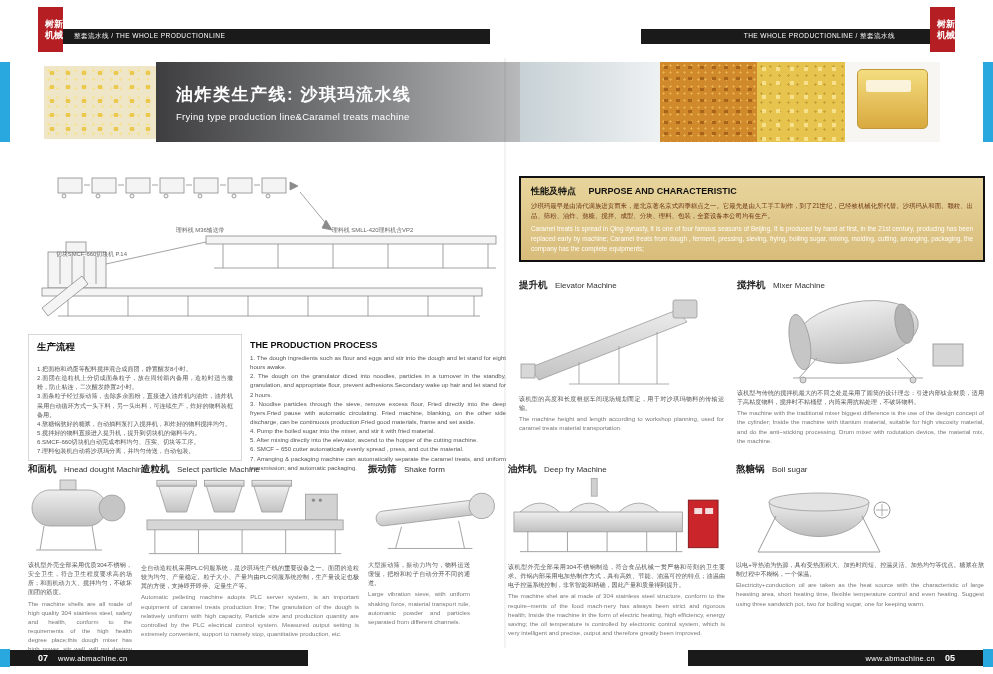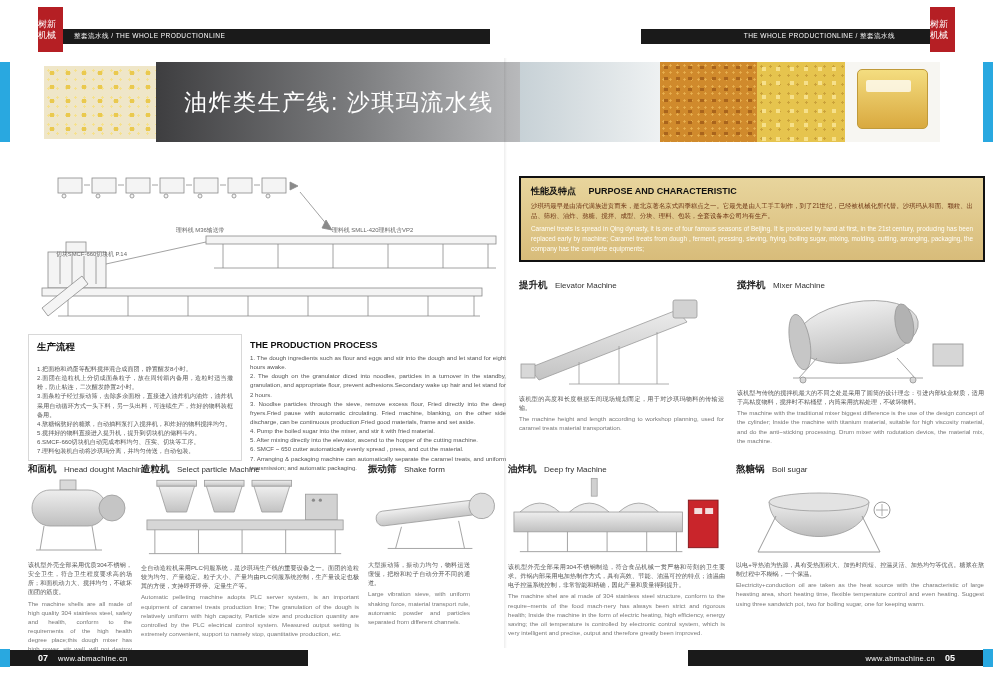--- a/index.html
+++ b/index.html
@@ -7,35 +7,35 @@
   body { font-family:"Liberation Sans", sans-serif; }
   #spread { position:relative; width:993px; height:674px; background:#fff; overflow:hidden; }
   .abs { position:absolute; }
 
   
   .hdr-bar { position:absolute; height:15px; background:#1a1a1a; color:#fff; font-size:6.6px;
              letter-spacing:.4px; display:flex; align-items:center; }
   #hdr-left-bar  { left:38px;  top:29px; width:452px; padding-left:36px; }
   #hdr-right-bar { left:641px; top:29px; width:290px; justify-content:flex-end; padding-right:36px; }
   .logo-block { position:absolute; top:7px; width:25px; height:45px; background:#b51f24; color:#fff;
-                font-size:9px; font-weight:normal; line-height:1.15; display:flex; align-items:center;
-                justify-content:flex-start; text-align:center; white-space:pre-line; }
+                font-size:9px; font-weight:bold; line-height:1.15; display:flex; align-items:center;
+                justify-content:flex-end; text-align:center; white-space:pre-line; }
   #logo-left { left:38px; } #logo-right { left:930px; }
 
   
   .blue-strip { position:absolute; top:62px; width:10px; height:80px; background:#29a8e0; }
   #blue-left { left:0; } #blue-right { left:983px; }
   .photo { position:absolute; top:62px; height:80px; }
   #photo-snack1 { left:44px; top:66px; height:73px; width:112px; background-color:#efe6c8;
      background-image:radial-gradient(#eac94e 22%, transparent 23%), radial-gradient(#f6e18c 18%, transparent 19%);
      background-size:16px 14px, 9px 9px; }
   #banner-gray { position:absolute; left:156px; top:62px; width:364px; height:80px;
      background:linear-gradient(90deg,#3e3e40,#7c7d7f 55%,#b8b9bb); display:flex; flex-direction:column;
      justify-content:center; padding-left:20px; color:#fff; }
-  #banner-title-cn { font-size:23px; font-weight:normal; letter-spacing:1.5px;margin-left:8px; }
+  #banner-title-cn { font-size:17px; font-weight:bold; letter-spacing:1.5px; }
   #banner-title-en { font-size:9.5px; margin-top:5px; letter-spacing:.3px; }
   #photo-grad { left:520px; width:140px; background:linear-gradient(90deg,#c7d1d6,#eef1f2); }
   #photo-fried { left:660px; width:97px; background-color:#d08a2c;
      background-image:radial-gradient(#a9641c 24%, transparent 25%), radial-gradient(#e8b050 20%, transparent 21%);
      background-size:12px 11px, 7px 7px; }
   #photo-snack2 { left:757px; width:88px; background-color:#e6c44e;
      background-image:radial-gradient(#f6e08b 22%, transparent 23%), radial-gradient(#caa23a 20%, transparent 21%);
      background-size:14px 14px, 9px 9px; }
   #photo-package { left:845px; width:95px; background:#f7f6f2; }
   #photo-package .bag { margin:7px 12px; height:60px; border-radius:5px;
@@ -117,20 +117,21 @@
   </div>
   <div class="logo-block" id="logo-left"><span>树新
 机械</span></div>
   <div class="logo-block" id="logo-right"><span>树新
 机械</span></div>
 
   <div class="blue-strip" id="blue-left"></div>
   <div class="photo" id="photo-snack1"></div>
   <div id="banner-gray">
     <div id="banner-title-cn">油炸类生产线: 沙琪玛流水线</div>
+    <div id="banner-title-en">Frying type production line&amp;Caramel treats machine</div>
   </div>
   <div class="photo" id="photo-grad"></div>
   <div class="photo" id="photo-fried"></div>
   <div class="photo" id="photo-snack2"></div>
   <div class="photo" id="photo-package">
     <div class="bag"></div>
   </div>
   <div class="blue-strip" id="blue-right"></div>
 
   <div class="abs" id="fold"></div>

